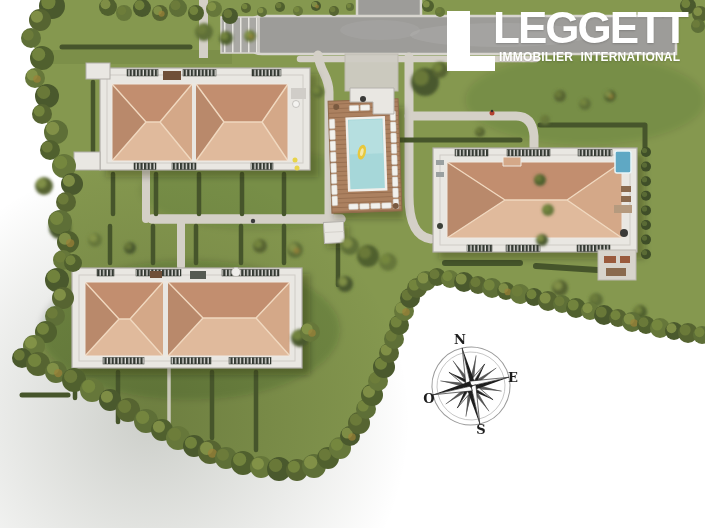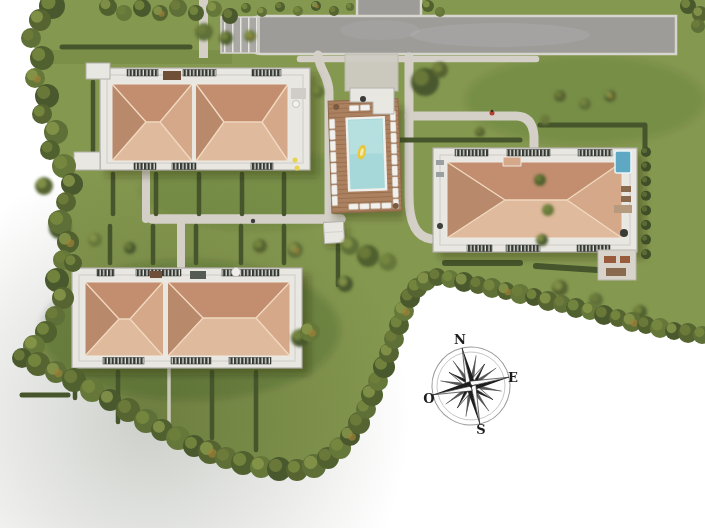--- a/index.html
+++ b/index.html
@@ -629,14 +629,21 @@
         </g>
     <circle r="1.5" style="fill:var(--ink)"></circle>
   </g>
 </svg>
 
 <span class="compass-label lbl-n">N</span>
 <span class="compass-label lbl-e">E</span>
 <span class="compass-label lbl-o">O</span>
 <span class="compass-label lbl-s">S</span>
 
-
+<div class="logo">
+  <svg class="big-l" width="48" height="60" viewBox="0 0 48 60">
+    <path d="M0,0 H23 V45 H48 V60 H0 Z" fill="#ffffff"></path>
+  </svg>
+  <div class="title">LEGGETT</div>
+  <div class="subtitle">IMMOBILIER INTERNATIONAL</div>
 </div>
 
+</div>
+
 </body></html>

